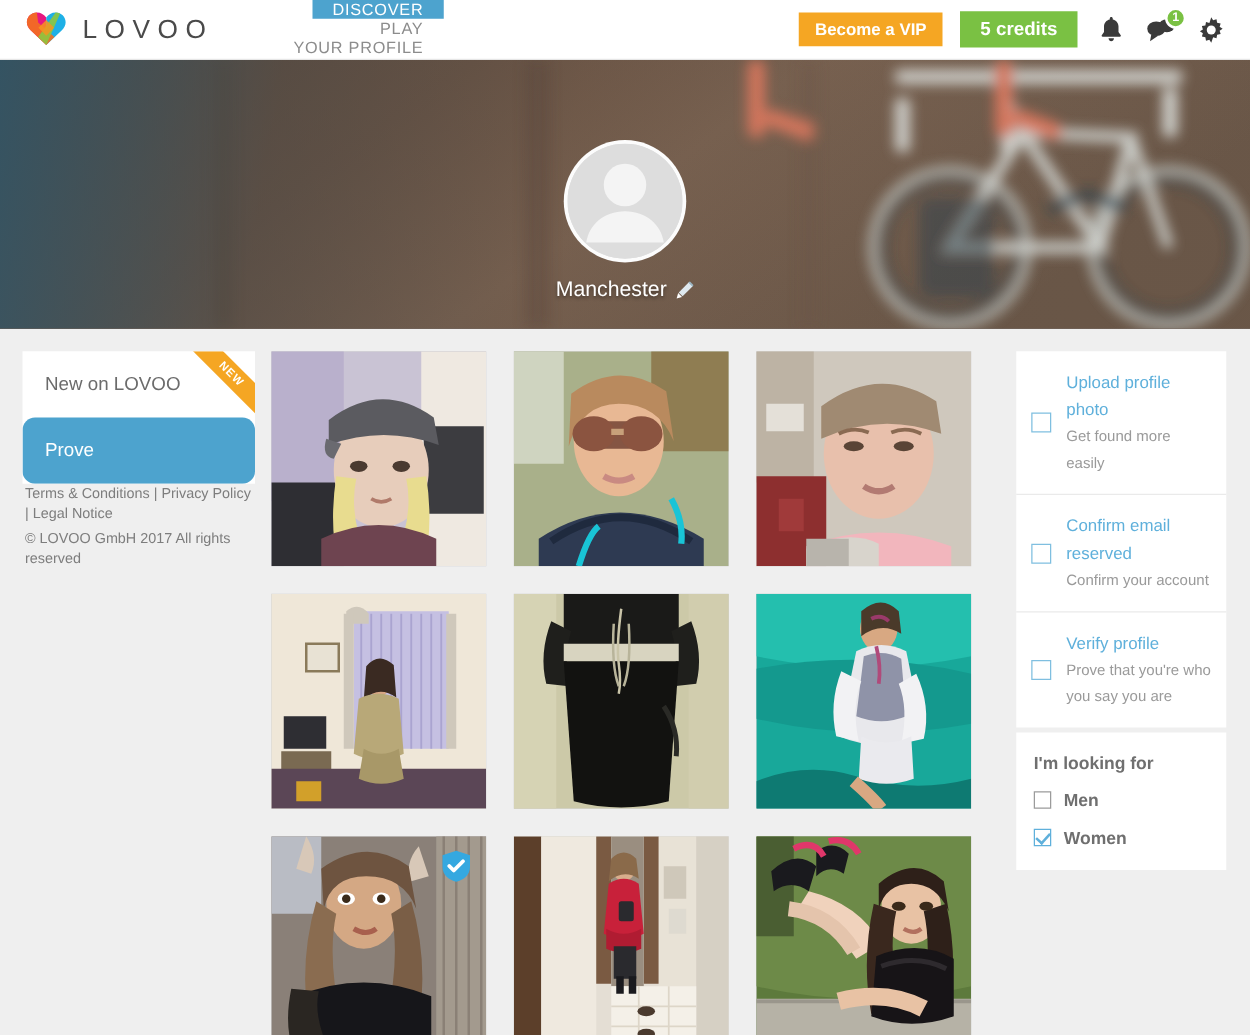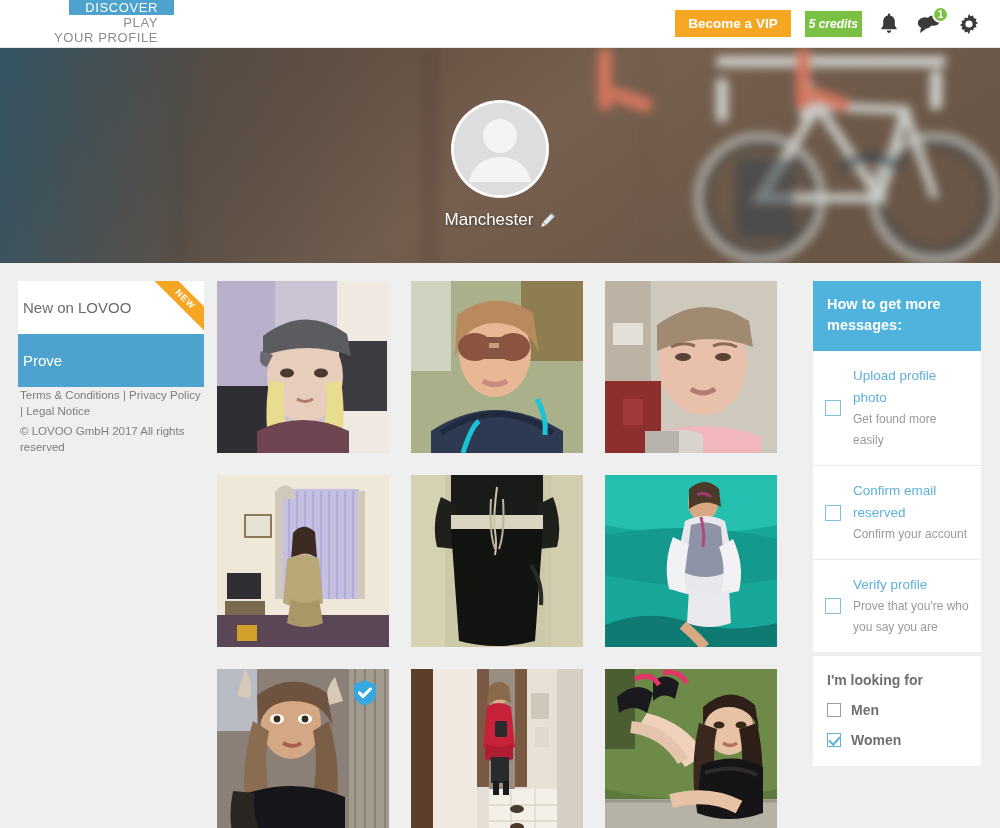--- a/index.html
+++ b/index.html
@@ -44,24 +44,23 @@
     gap: 14px; padding-right: 18px;
   }
   .btn-vip {
     background: #f5a623; color: #fff;
     font-size: 13.5px; font-weight: bold;
     padding: 7px 13px; border: none; cursor: pointer;
     line-height: 1;
   }
   .btn-credits {
     background: #7ac143; color: #fff;
-    font-size: 12px; font-weight: bold;
-    padding: 7px 4px; border: none; cursor: pointer;
+    font-size: 15px; font-weight: bold;
+    padding: 7px 16px; border: none; cursor: pointer;
     line-height: 1;
-    font-style: italic;
   }
   .icon-btn {
     position: relative; cursor: pointer;
     display: flex; align-items: center; justify-content: center;
     width: 26px; height: 26px;
   }
   .badge {
     position: absolute; top: -5px; right: -7px;
     background: #7ac143; color: #fff;
     width: 17px; height: 17px; border-radius: 50%;
@@ -79,21 +78,21 @@
   .hero-bg { position: absolute; inset: 0; }
   .hero-overlay {
     position: absolute; inset: 0;
     background: linear-gradient(100deg,
       rgba(45,85,105,0.85) 0%,
       rgba(70,70,68,0.45) 22%,
       rgba(80,62,48,0.10) 45%,
       rgba(80,62,48,0.02) 100%);
   }
   .hero-center {
-    position: absolute; left: 0; right: 0; top: 52px;
+    position: absolute; left: 0; right: 0; top: 64px;
     display: flex; flex-direction: column; align-items: center;
   }
   .avatar {
     width: 98px; height: 98px; border-radius: 50%;
     background: #dcdcdc;
     border: 3px solid rgba(255,255,255,0.9);
     overflow: hidden; position: relative;
     cursor: pointer;
   }
   .avatar svg { position: absolute; left: 0; top: 0; }
@@ -116,22 +115,22 @@
   .col-mid   { width: 578px; flex: none; margin-left: 13px; }
   .col-right { width: 168px; flex: none; margin-left: 18px; }
 
   
   .side-card {
     background: #ffffff;
     position: relative; overflow: hidden;
   }
   .side-item {
     height: 53px; display: flex; align-items: center;
-    padding-left: 5px;
-    font-size: 15px; color: #6b6b6b; cursor: pointer;
+    padding-left: 18px;
+    font-size: 15px; color: #6b6b6b; cursor: pointer; border-radius: 10px;
   }
   .side-item.active { background: #4da3ce; color: #ffffff; }
   .ribbon {
     position: absolute; top: 0; right: 0;
     width: 52px; height: 52px; overflow: hidden;
     pointer-events: none;
   }
   .ribbon span {
     position: absolute;
     display: block; width: 86px;
@@ -207,20 +206,33 @@
     border: solid #5fb0db; border-width: 0 2px 2px 0;
     transform: rotate(42deg);
   }
   .opt-label { font-size: 14px; color: #6f6f6f; }
 </style>
 </head>
 <body>
 
 <div class="topbar">
 
+  <div class="brand">
+    <svg class="logo-heart" viewBox="0 0 34 30">
+      <g>
+        <path d="M9.5 1C5 1 1.5 4.4 1.5 8.8c0 2.6 1.2 4.6 3 6.3L17 27l0-22C15.3 2.6 12.7 1 9.5 1z" fill="#e6187f"></path>
+        <path d="M24.5 1C29 1 32.5 4.4 32.5 8.8c0 2.6-1.2 4.6-3 6.3L17 27l0-22C18.7 2.6 21.3 1 24.5 1z" fill="#1eb0e6"></path>
+        <path d="M9.5 1C5 1 1.5 4.4 1.5 8.8c0 2.6 1.2 4.6 3 6.3L17 27l6.5-6.5L10.5 9 9.5 1z" fill="#f36f21" opacity="0.92"></path>
+        <path d="M24.5 1c1.3 0 2.5.3 3.6.8L17 27l-6.5-6.5L24.5 1z" fill="#8dc63f" opacity="0.9"></path>
+        <path d="M17 5c-1.1-1.8-3-3.2-5.2-3.7C9.2 3 7.7 5.6 7.7 8.6c0 2.4 1.1 4.3 2.8 5.9L17 21l6.5-6.5c1.7-1.6 2.8-3.5 2.8-5.9 0-3-1.5-5.6-4.1-7.3C20 1.8 18.1 3.2 17 5z" fill="none"></path>
+        <path d="M10.7 13.2L17 7l6.3 6.2L17 19.6z" fill="#f7941e" opacity="0.85"></path>
+      </g>
+    </svg>
+    <span class="brand-word">LOVOO</span>
+  </div>
 
   <div class="nav-links">
     <div class="nav-item active">DISCOVER</div>
     <div class="nav-item">PLAY</div>
     <div class="nav-item">YOUR PROFILE</div>
   </div>
 
   <div class="topbar-right">
     <button class="btn-vip">Become a VIP</button>
     <button class="btn-credits">5 credits</button>
@@ -547,21 +559,20 @@
           <path d="M66 132 q38 -10 68 6" stroke="#e8c2a4" stroke-width="14" fill="none"></path>
         </svg>
       </div>
 
     </div>
   </div>
 
   <div class="col-right">
 
     <div class="panel">
-      <div class="panel-head">How to get more messages:</div>
 
       <div class="task">
         <div class="chk"></div>
         <div class="task-txt">
           <div class="task-title">Upload profile photo</div>
           <div class="task-sub">Get found more easily</div>
         </div>
       </div>
 
       <div class="task">

